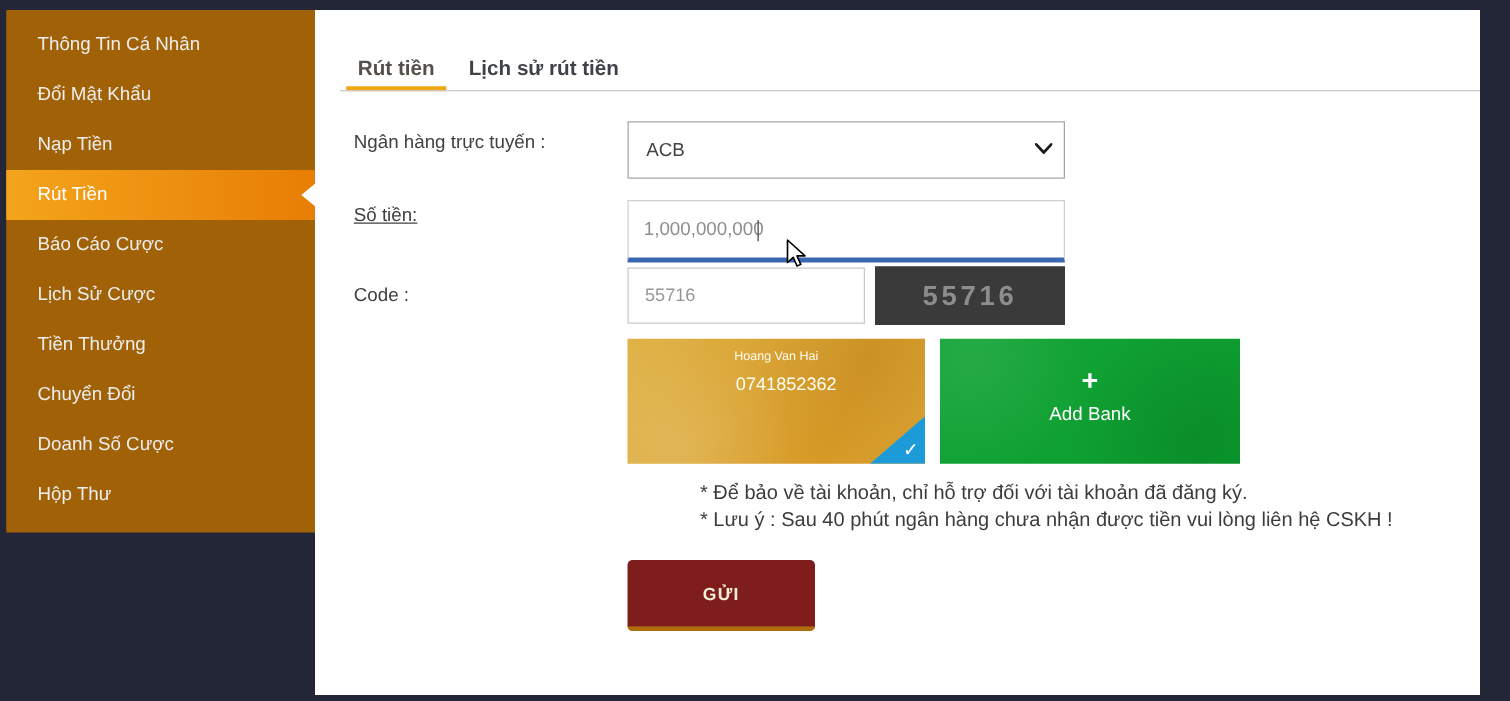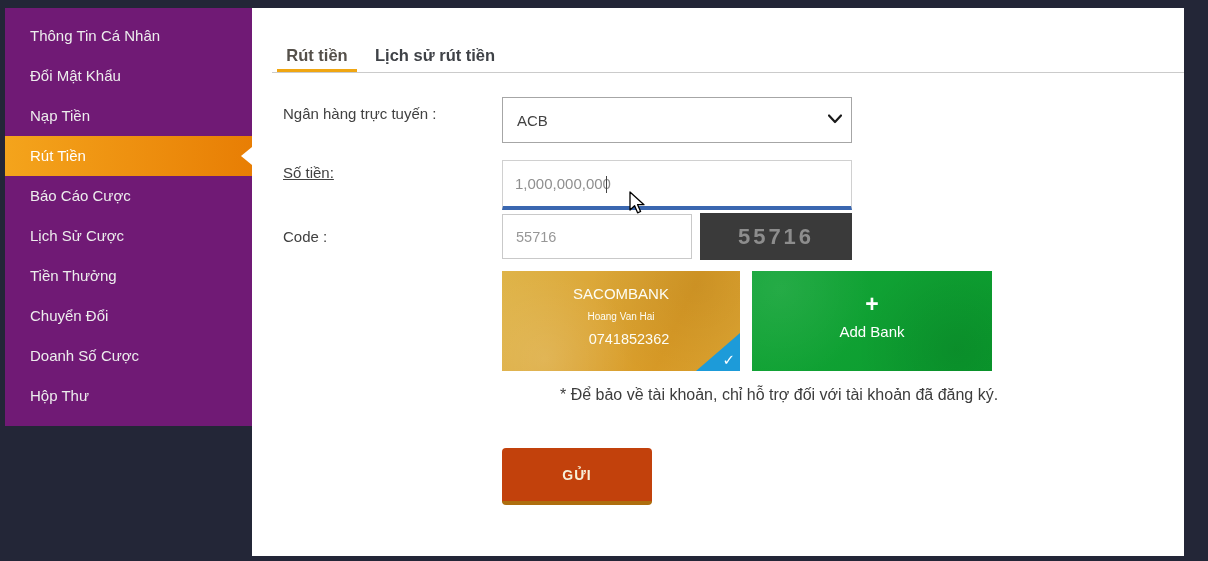--- a/index.html
+++ b/index.html
@@ -6,21 +6,21 @@
   html,body { width:1208px; height:561px; }
   body {
     font-family:"Liberation Sans","DejaVu Sans",sans-serif;
     background:#232637;
     position:relative;
     overflow:hidden;
   }
   
   .sidebar {
     position:absolute; left:5px; top:8px; width:247px; height:418px;
-    background:#701a75; padding-top:8px;
+    background:#a16207; padding-top:8px;
   }
   .menu-item {
     position:relative; height:40px; line-height:40px;
     padding-left:25px; color:#ededed; font-size:15px;
     cursor:pointer; white-space:nowrap;
   }
   .menu-item.active {
     background:linear-gradient(90deg,#f4a41c 0%,#e87e04 100%);
     color:#fff;
   }
@@ -114,21 +114,21 @@
     color:#ffffff; text-align:center; cursor:pointer;
   }
   .add-bank-card .plus { margin-top:22px; font-size:23px; font-weight:700; line-height:22px; }
   .add-bank-card .add-label { margin-top:8px; font-size:15px; }
   .notes {
     position:absolute; left:308px; top:376px; font-size:16px; color:#3c3c3c;
     line-height:22px;
   }
   .submit-btn {
     position:absolute; left:250px; top:440px; width:150px; height:57px;
-    background:#c2410c; border:none; border-bottom:4px solid #ae6e0e;
+    background:#7f1d1d; border:none; border-bottom:4px solid #ae6e0e;
     border-radius:4px; color:#f7f1da; font-size:14px; font-weight:700;
     letter-spacing:1px; cursor:pointer;
     font-family:"Liberation Sans","DejaVu Sans",sans-serif;
   }
   .mouse-cursor { position:absolute; left:628px; top:191px; z-index:10; pointer-events:none; }
 </style>
 </head>
 <body>
 
 <div class="sidebar">
@@ -186,34 +186,34 @@
   <div class="amount-wrap">
     <input class="amount-input" type="text" value="1,000,000,000" style="">
     <span class="caret"></span>
   </div>
 
   <div class="form-label" style="top:220px;">Code :</div>
   <input class="code-input" type="text" value="55716" style="">
   <div class="captcha-box">55716</div>
 
   <div class="bank-card">
-    <div class="line1">SACOMBANK</div>
     <div class="line2">Hoang Van Hai</div>
     <div class="line3">0741852362</div>
     <span class="card-corner"></span>
     <span class="card-check">✓</span>
   </div>
 
   <div class="add-bank-card">
     <div class="plus">+</div>
     <div class="add-label">Add Bank</div>
   </div>
 
   <div class="notes">
     <div>* Để bảo về tài khoản, chỉ hỗ trợ đối với tài khoản đã đăng ký.</div>
+    <div>* Lưu ý : Sau 40 phút ngân hàng chưa nhận được tiền vui lòng liên hệ CSKH !</div>
   </div>
 
   <button class="submit-btn">GỬI</button>
 </div>
 
 <svg class="mouse-cursor" width="22" height="24" viewBox="0 0 22 24">
   <path d="M2,1 L2,19 L6.6,14.8 L9.6,21.8 L12.6,20.5 L9.6,13.7 L16,13.7 Z" fill="#ffffff" stroke="#000000" stroke-width="1.3" stroke-linejoin="round"></path>
 </svg>
 
 </body></html>

